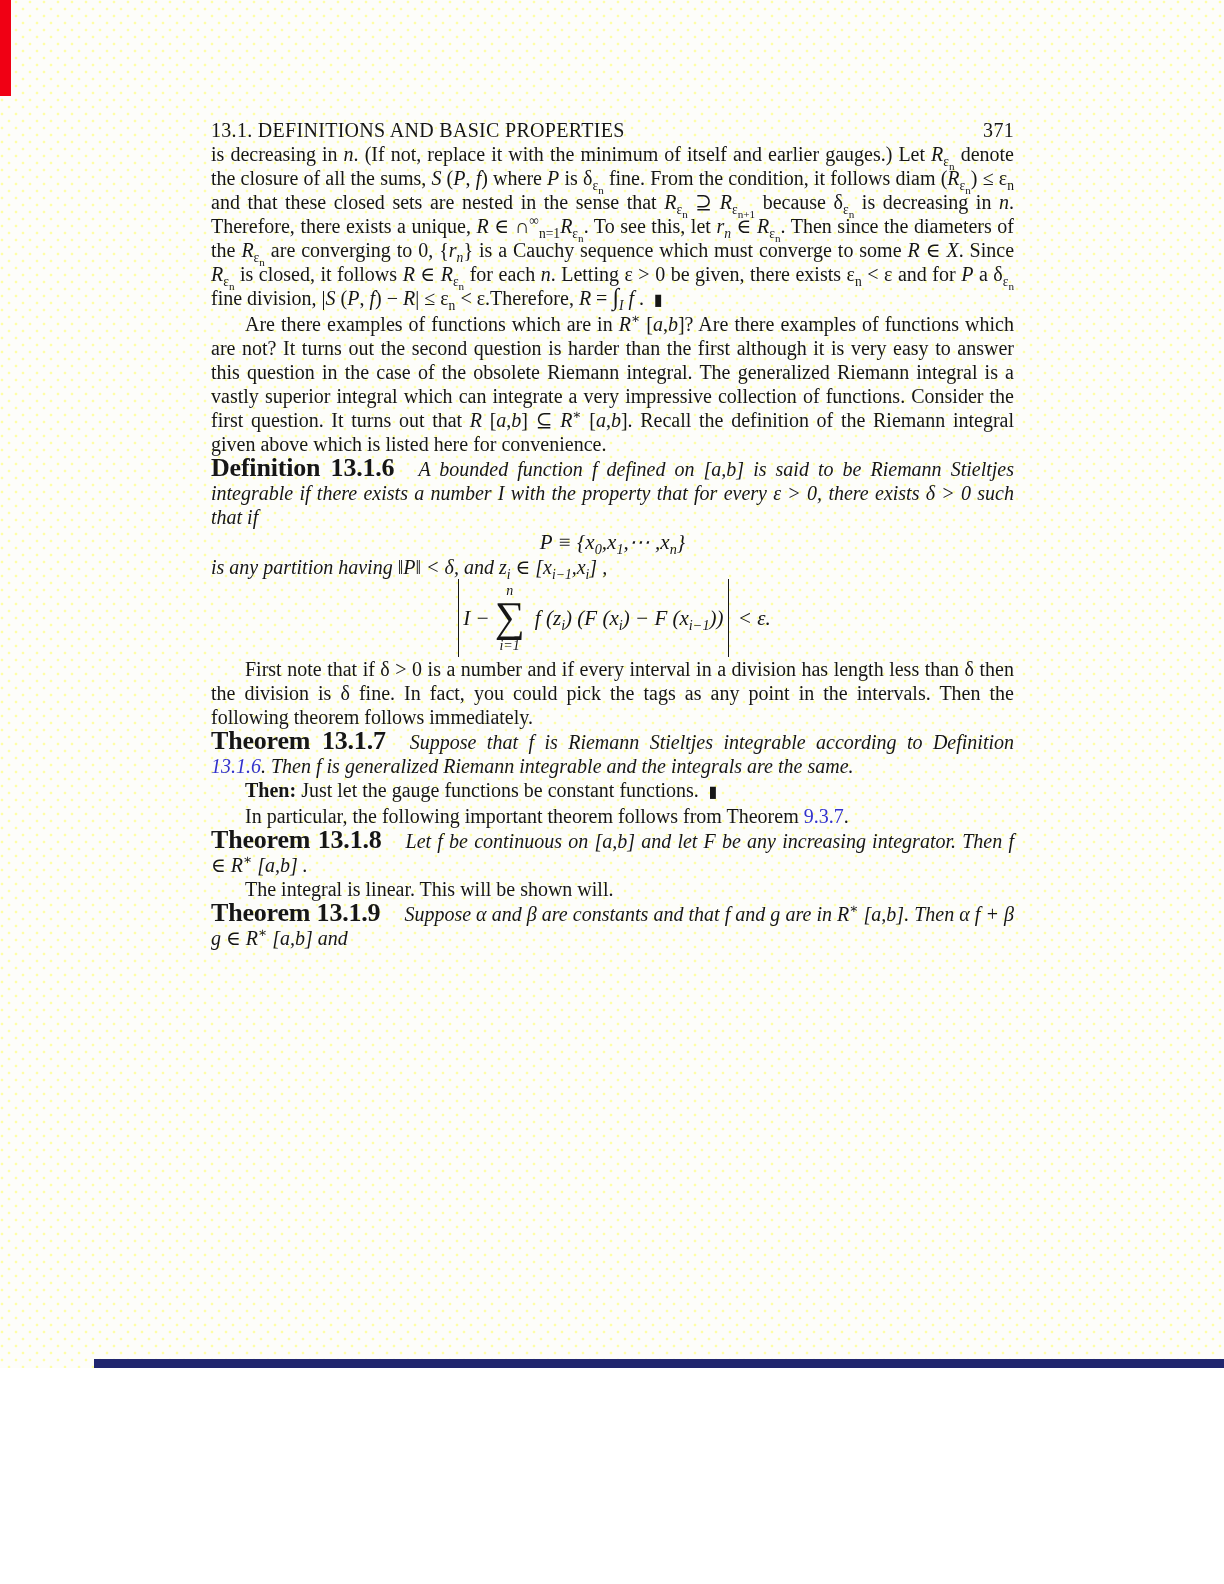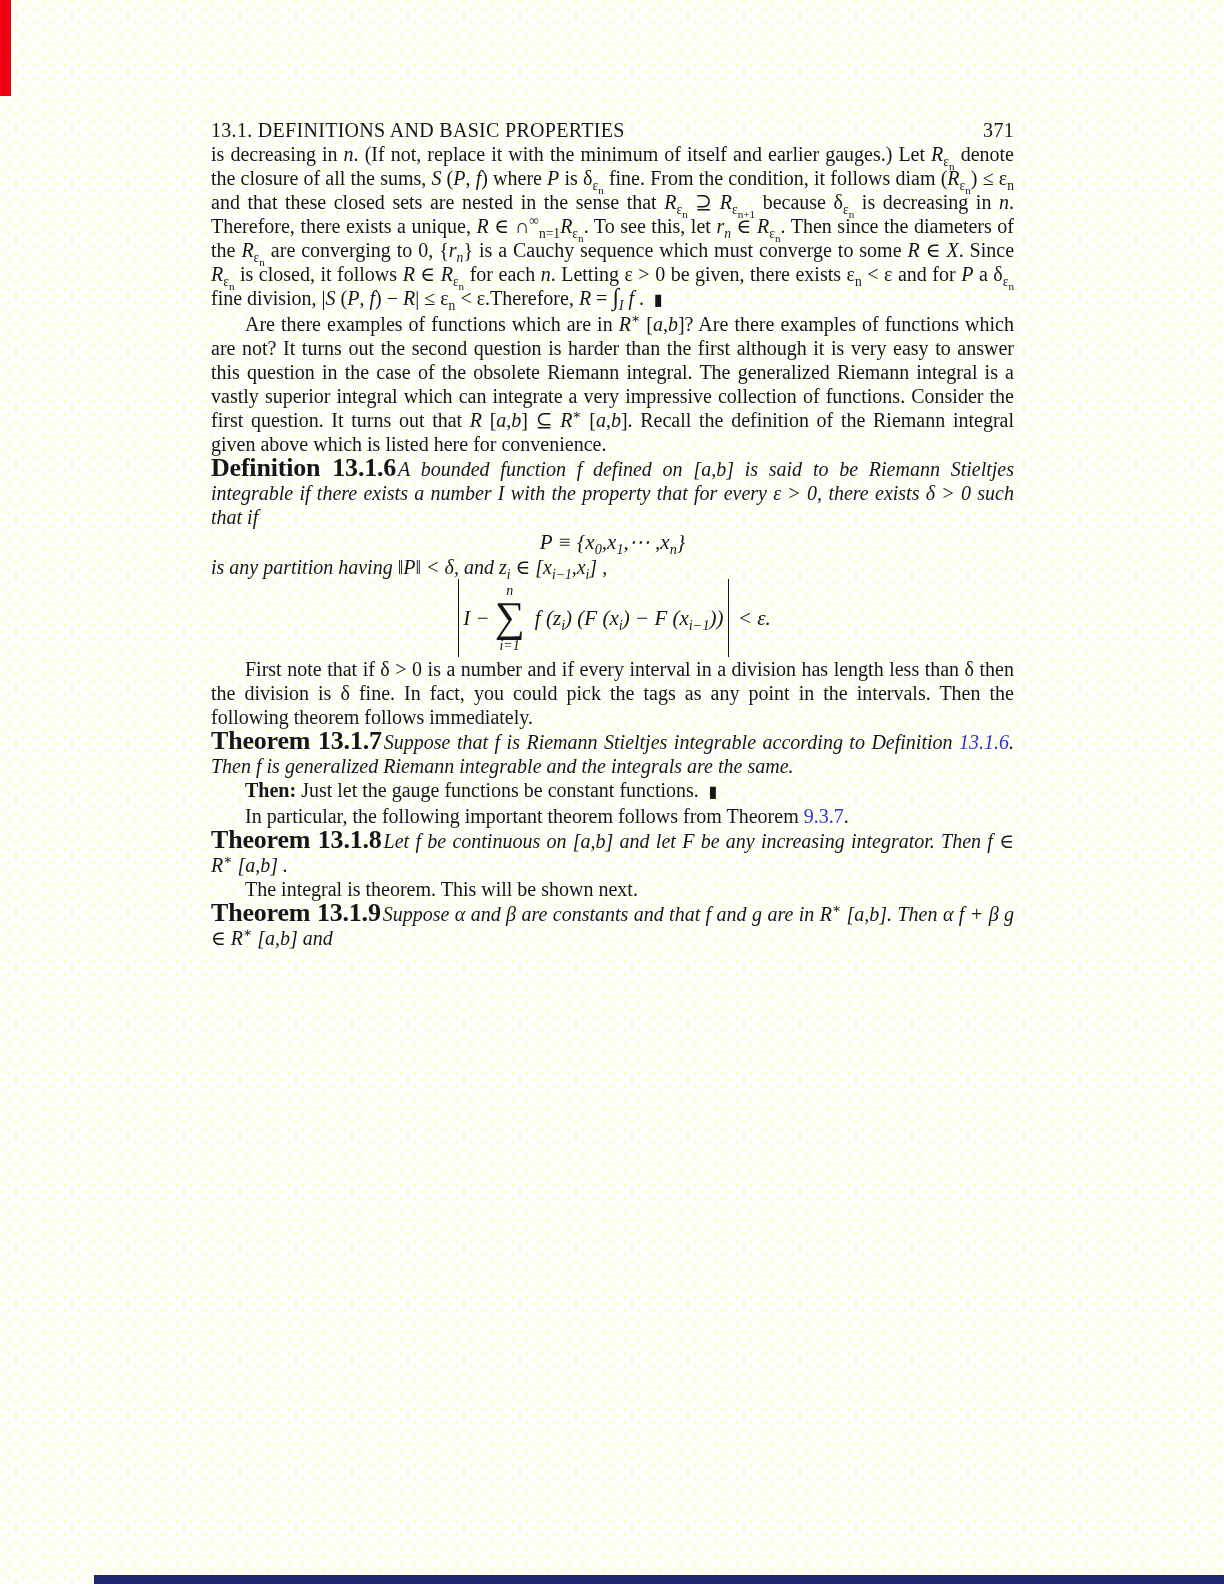--- a/index.html
+++ b/index.html
@@ -1,21 +1,21 @@
 <!DOCTYPE html>
 <html style="--text: #161616; --link: #3232cc; --pagebg: #fdfdfa; --red: #f00014; --navy: #20266e;"><head>
 <meta charset="utf-8">
 <style>
   html,body { margin:0; padding:0; }
   :root {
     --text:#161616; --link:#3232cc; --pagebg:#fdfdfa;
     --red:#f00014; --navy:#20266e;
   }
   .page {
-    position:relative; width:1224px; height:1584px; overflow:hidden;
+    position:relative; width:1224px; height:1368px; overflow:hidden;
     background-color:var(--pagebg);
     background-image:
       radial-gradient(circle, rgba(255,255,40,0.40) 1.1px, rgba(255,255,40,0) 1.7px),
       radial-gradient(circle, rgba(255,255,40,0.40) 1.1px, rgba(255,255,40,0) 1.7px);
     background-size:14px 14px, 14px 14px;
     background-position:2px 2px, 9px 9px;
     color:var(--text);
     font-family:"Liberation Serif","DejaVu Serif",serif;
   }
   .red-edge { position:absolute; left:0; top:0; width:11px; height:96px; background:var(--red); }
@@ -28,21 +28,21 @@
 
   .content > div { margin:0; }
   .para { font-size:20px; line-height:24px; text-align:justify; }
   .thm  { font-size:20px; line-height:24px; text-align:justify; font-style:italic; }
   .cont { font-style:italic; }
   .ind  { text-indent:34px; }
   .mt4{margin-top:4px}.mt6{margin-top:6px}.mt10{margin-top:10px}
   .mt12{margin-top:12px}.mt14{margin-top:14px}.mt18{margin-top:18px}
 
   .runin { font-weight:bold; font-style:normal; font-size:26px; letter-spacing:-0.2px;
-    margin-right:2px; }
+    margin-right:24px; }
 
   sub, sup { font-size:68%; line-height:0; }
   sub sub { font-size:82%; }
 
   .ref { color:var(--link); cursor:pointer; }
   .qed { font-family:"DejaVu Sans",sans-serif; font-style:normal; font-size:16px; }
 
   .display { font-size:21px; text-align:center; line-height:26px;
     font-style:italic; margin-top:12px; margin-bottom:6px; }
   .flexc { display:flex; align-items:center; justify-content:center;
@@ -88,16 +88,16 @@
         </span>
         <span>&nbsp;<i>f</i> (<i>z<sub>i</sub></i>) (<i>F</i> (<i>x<sub>i</sub></i>) − <i>F</i> (<i>x<sub>i−1</sub></i>))</span>
         <span class="bigbar"></span>
         <span>&nbsp;&lt; ε.</span>
       </div>
       <div class="para ind mt18">First note that if δ &gt; 0 is a number and if every interval in a division has length less than δ then the division is δ fine. In fact, you could pick the tags as any point in the intervals. Then the following theorem follows immediately.</div>
       <div class="thm mt12"><span class="runin">Theorem 13.1.7</span>Suppose that f is Riemann Stieltjes integrable according to Definition <span class="ref">13.1.6</span>. Then f is generalized Riemann integrable and the integrals are the same.</div>
       <div class="para ind mt14"><b>Then:</b> Just let the gauge functions be constant functions. &nbsp;<span class="qed">▮</span></div>
       <div class="para ind">In particular, the following important theorem follows from Theorem <span class="ref">9.3.7</span>.</div>
       <div class="thm mt12"><span class="runin">Theorem 13.1.8</span>Let f be continuous on [a,b] and let F be any increasing integrator. Then f ∈ R<sup>∗</sup> [a,b] .</div>
-      <div class="para ind">The integral is theorem. This will be shown next.</div>
+      <div class="para ind">The integral is linear. This will be shown will.</div>
       <div class="thm mt12"><span class="runin">Theorem 13.1.9</span>Suppose α and β are constants and that f and g are in R<sup>∗</sup> [a,b]. Then α f + β g ∈ R<sup>∗</sup> [a,b] and</div>
     </div>
 </div>
 
 </body></html>

